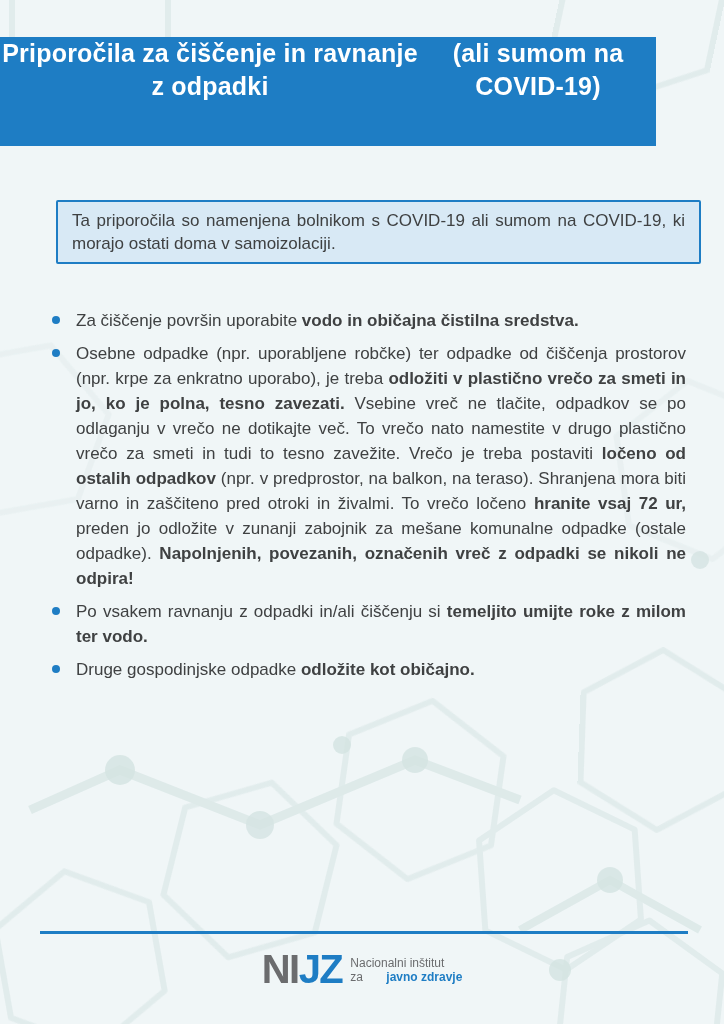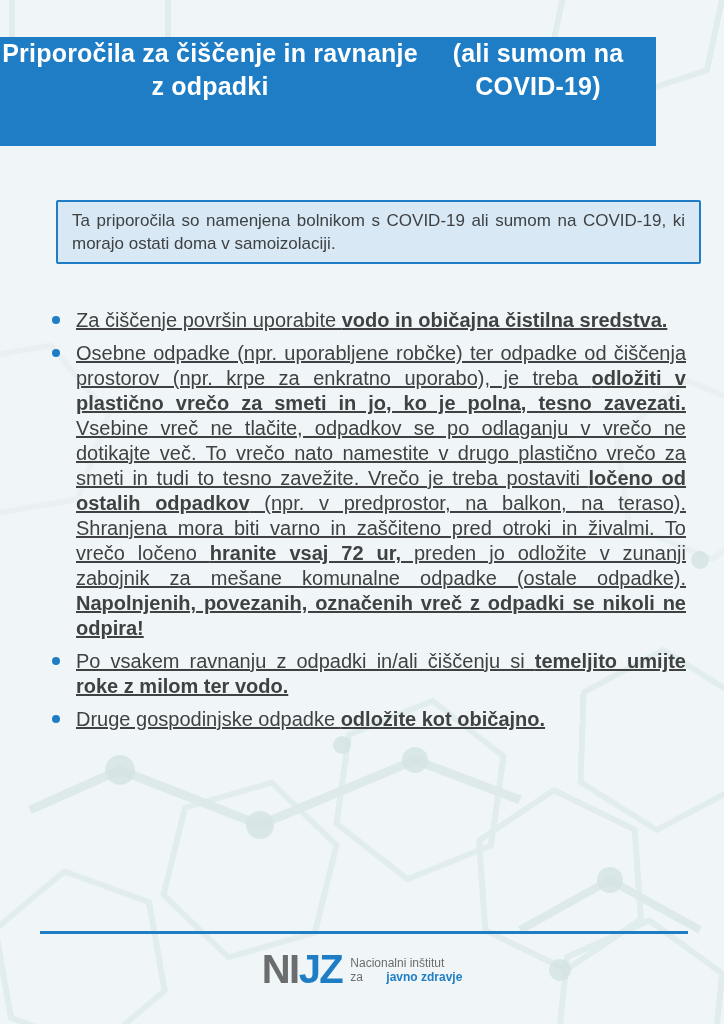--- a/index.html
+++ b/index.html
@@ -39,21 +39,21 @@
     font-size:17px; line-height:23px; text-align:justify; color:#3f4142;
   }
 
   
   .rec-list{
     position:absolute; left:40px; top:308px; width:646px; z-index:2;
     list-style:none;
   }
   .bullet-item{
     position:relative; padding-left:36px; margin-bottom:8px;
-    font-size:20px; line-height:25px; text-align:justify; color:#3f4142;text-decoration:underline;
+    font-size:17px; line-height:25px; text-align:justify; color:#3f4142;
   }
   .bullet-item::before{
     content:""; position:absolute; left:12px; top:8px;
     width:8px; height:8px; border-radius:50%; background:#1e7dc4;
   }
   .bullet-item .b{ font-weight:bold; }
 
   
   .footer-divider{
     position:absolute; left:40px; top:931px; width:648px; height:3px;

